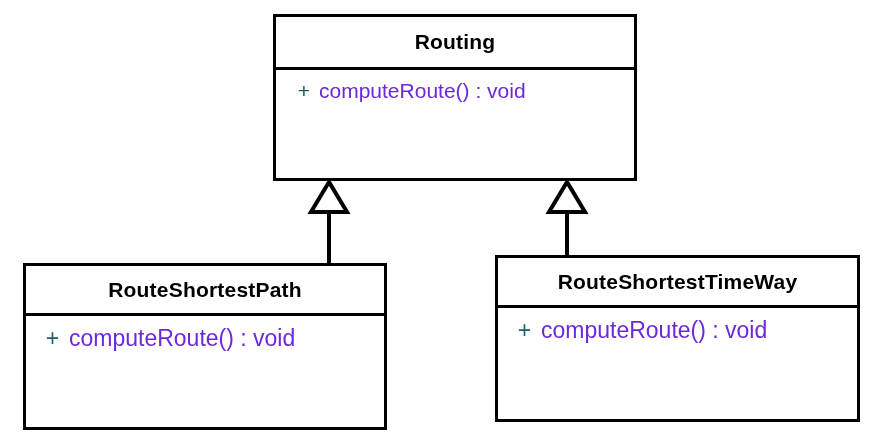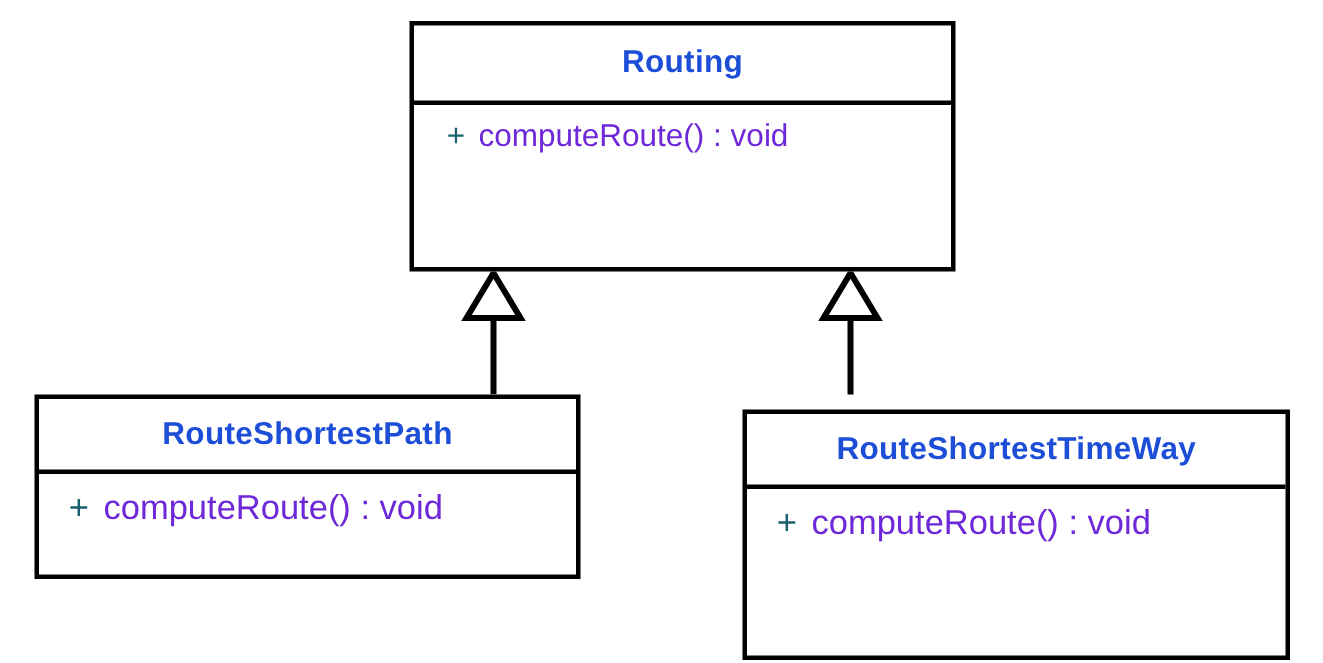--- a/index.html
+++ b/index.html
@@ -26,21 +26,21 @@
     display: flex;
     flex-direction: column;
   }
   .uml-class-name {
     box-sizing: border-box;
     width: 100%;
     display: flex;
     align-items: center;
     justify-content: center;
     border-bottom: 3px solid #000000;
-    color: #1d4ed8;
+    color: #000000;
     font-weight: bold;
     letter-spacing: 0.2px;
     white-space: nowrap;
   }
   .uml-compartment {
     box-sizing: border-box;
     width: 100%;
     flex: 1 1 auto;
     padding-top: 9px;
   }
@@ -76,25 +76,25 @@
     font-size: 21px;
     padding-left: 13px;
   }
   #class-routing .uml-visibility { width: 30px; }
 
   
   #class-route-shortest-path {
     left: 23px;
     top: 263px;
     width: 364px;
-    height: 123px;
+    height: 167px;
   }
   #class-route-shortest-time-way {
     left: 495px;
-    top: 273px;
+    top: 255px;
     width: 365px;
     height: 167px;
   }
   .child-class .uml-class-name {
     height: 50px;
     font-size: 21px;
   }
   .child-class .uml-member {
     font-size: 23px;
     padding-left: 10px;

